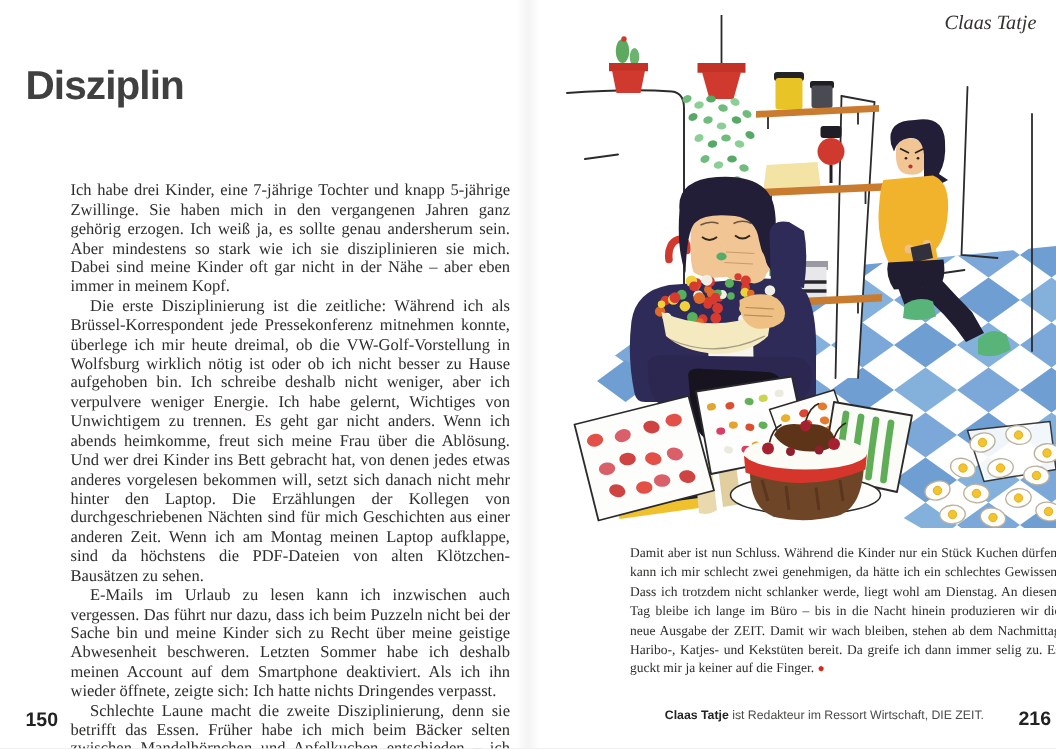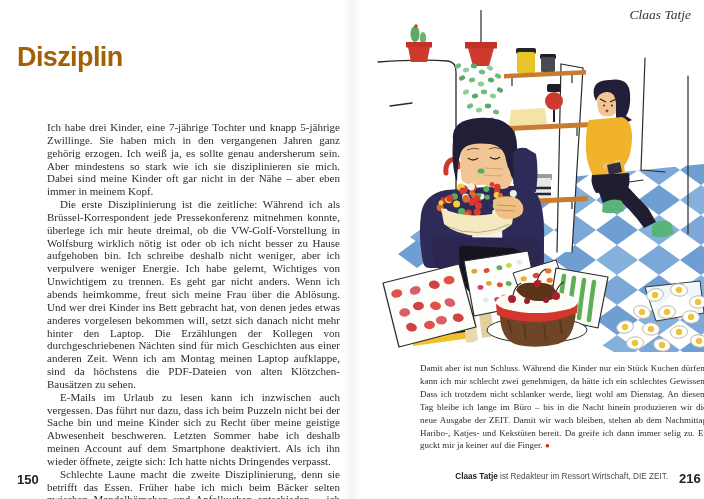--- a/index.html
+++ b/index.html
@@ -1,33 +1,33 @@
 <!DOCTYPE html>
 <html lang="de"><head>
 <meta charset="utf-8">
 <style>
   html,body{margin:0;padding:0;background:#e8e8e8;}
   #spread{position:relative;width:704px;height:499px;background:#ffffff;overflow:hidden;
           font-family:"Liberation Serif", serif;color:#2e2d2b;}
   .abs{position:absolute;}
   #title{left:17px;top:24px;font-family:"Liberation Sans",sans-serif;font-weight:bold;
-         font-size:27px;letter-spacing:-0.6px;color:#a16207;}
+         font-size:27px;letter-spacing:-0.6px;color:#404040;}
   #left-col{left:47px;top:121px;width:293px;font-size:11px;line-height:12.85px;
             text-align:justify;hyphens:auto;-webkit-hyphens:auto;}
   #left-col p{margin:0;}
   #left-col p.ind{text-indent:13px;}
   #right-col{left:420px;top:362px;width:287px;font-size:9px;line-height:12.9px;
              text-align:justify;hyphens:auto;-webkit-hyphens:auto;}
   #right-col p{margin:0;}
   #page-header{left:540px;top:7px;width:151px;text-align:right;font-style:italic;
                font-size:13.5px;color:#33322f;}
   .pagenum{font-family:"Liberation Sans",sans-serif;font-weight:bold;font-size:13px;color:#222;}
   #pagenum-left{left:17px;top:472px;}
   #pagenum-right{left:679px;top:471px;}
-  #footer-right{left:416px;top:472px;width:252px;text-align:right;
+  #footer-right{left:404px;top:472px;width:252px;text-align:right;
                 font-family:"Liberation Sans",sans-serif;font-size:8.2px;color:#4a4a48;}
   #footer-right b{color:#222;}
   .enddot{color:#d5281b;font-size:8px;}
   #gutter{left:344px;top:0;width:16px;height:499px;
           background:linear-gradient(90deg,rgba(0,0,0,0) 0%,rgba(0,0,0,0.045) 50%,rgba(0,0,0,0) 100%);}
   #illo{left:372px;top:8px;}
 </style>
 </head>
 <body>
 

